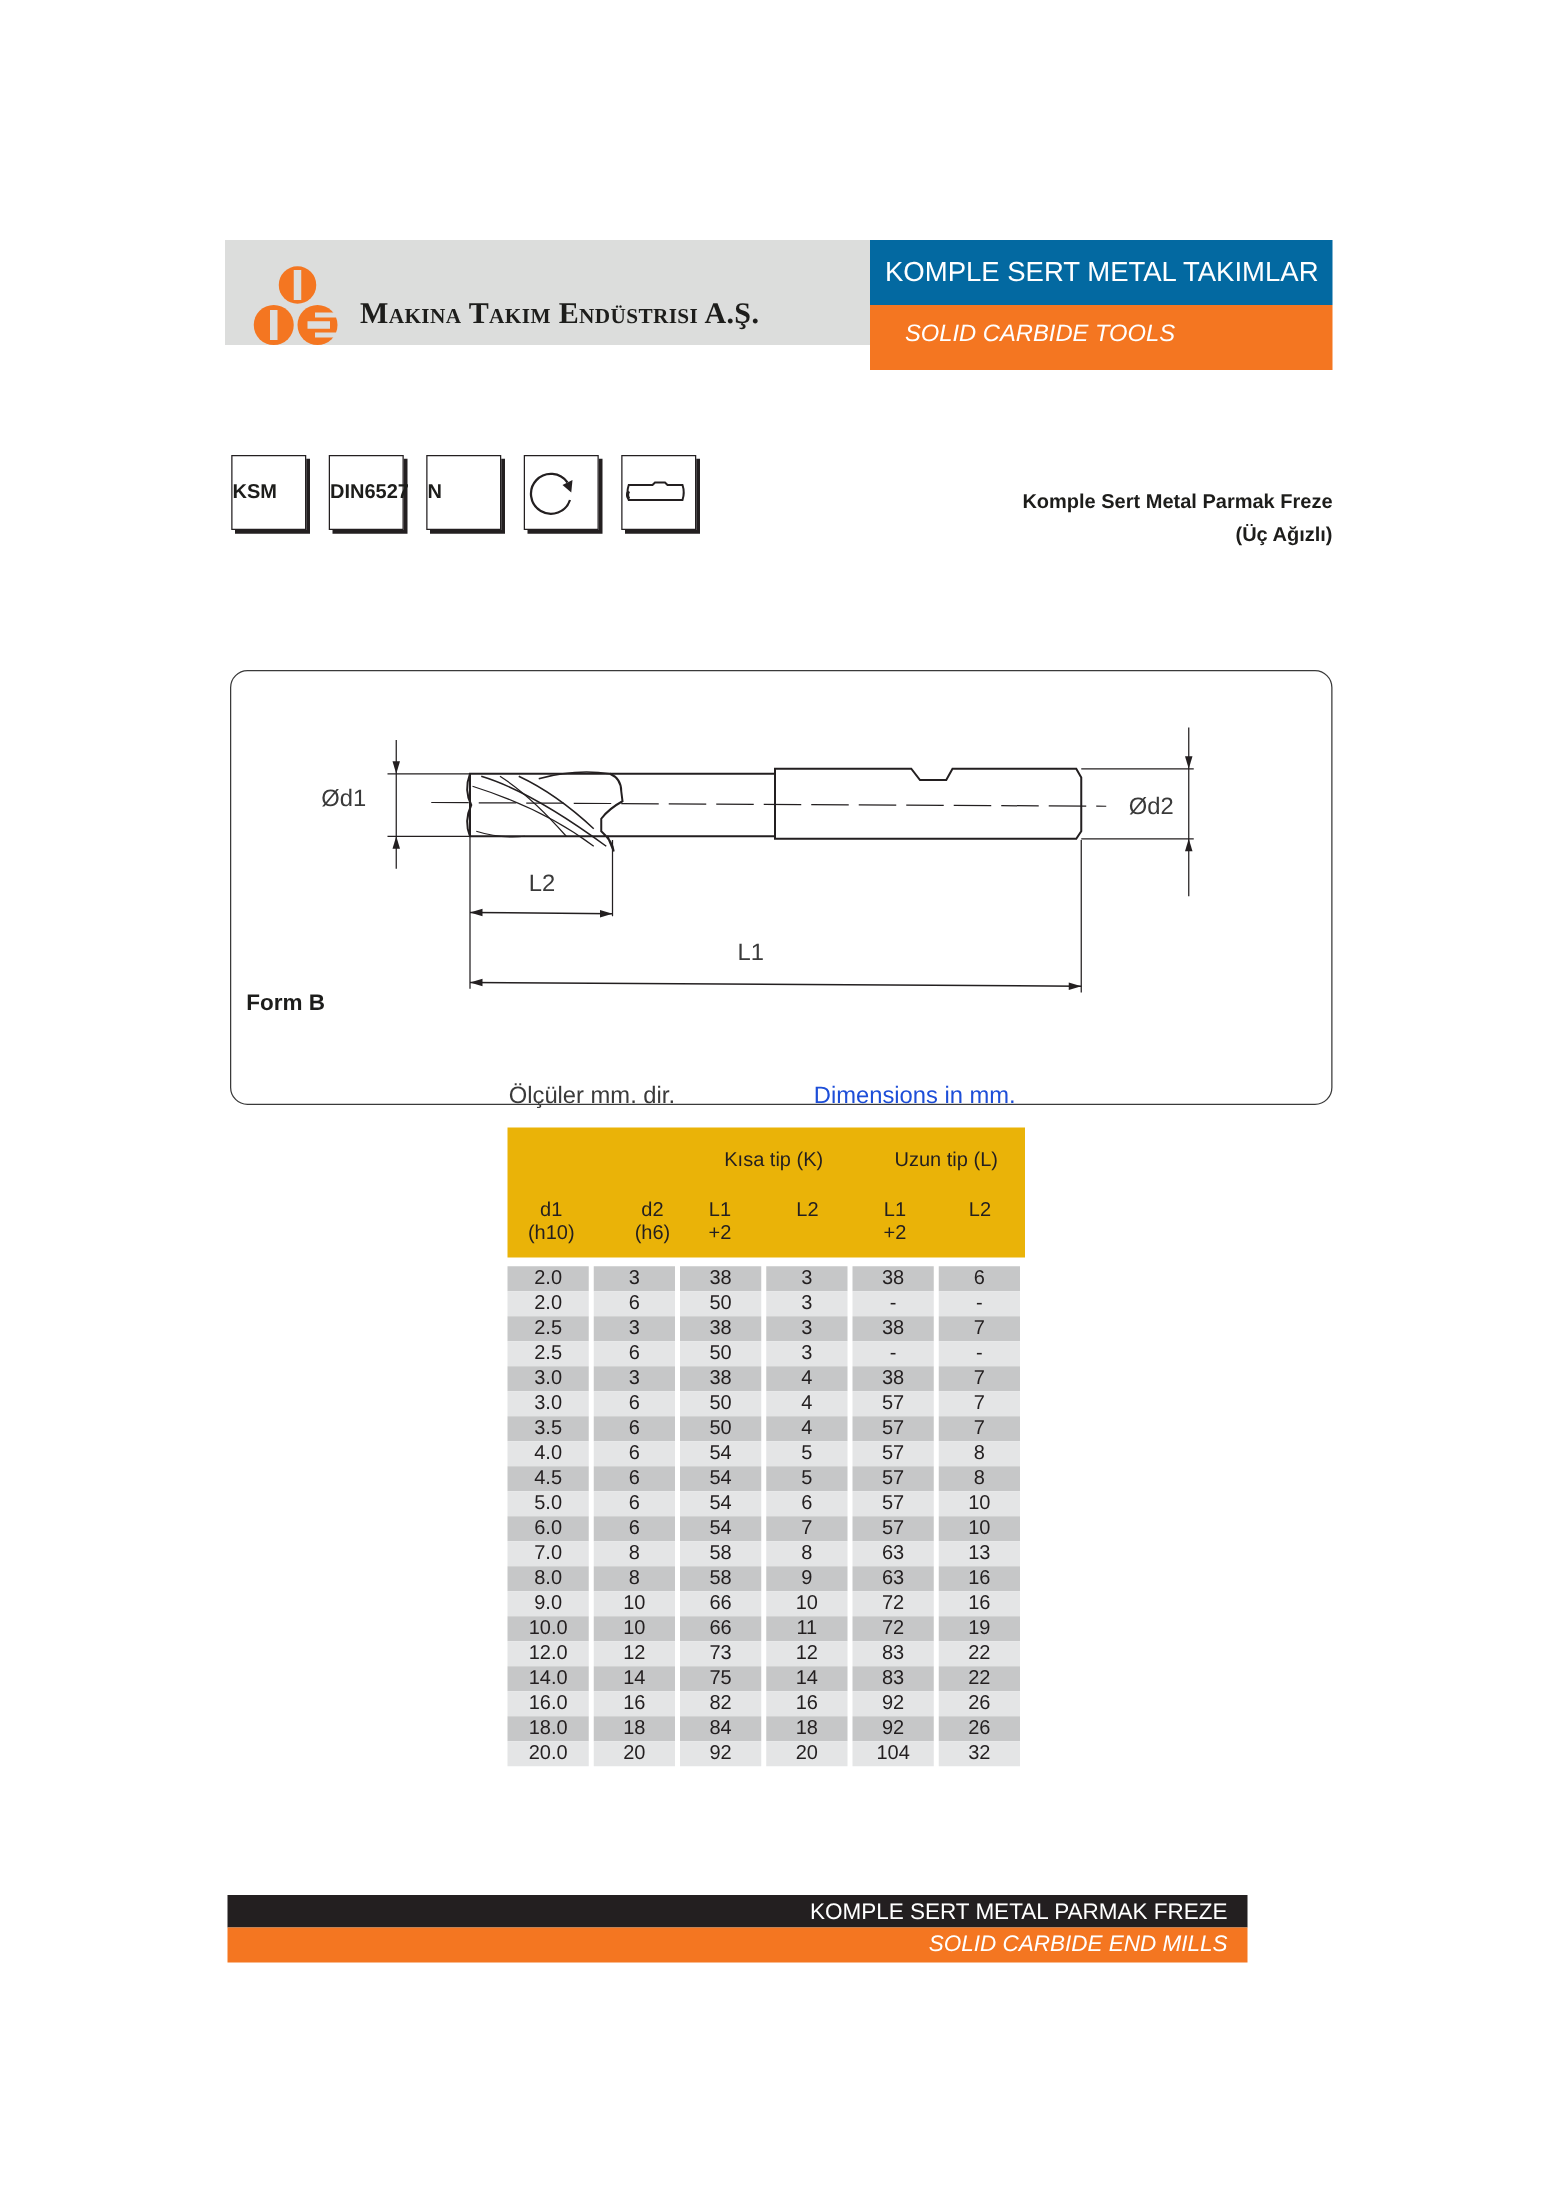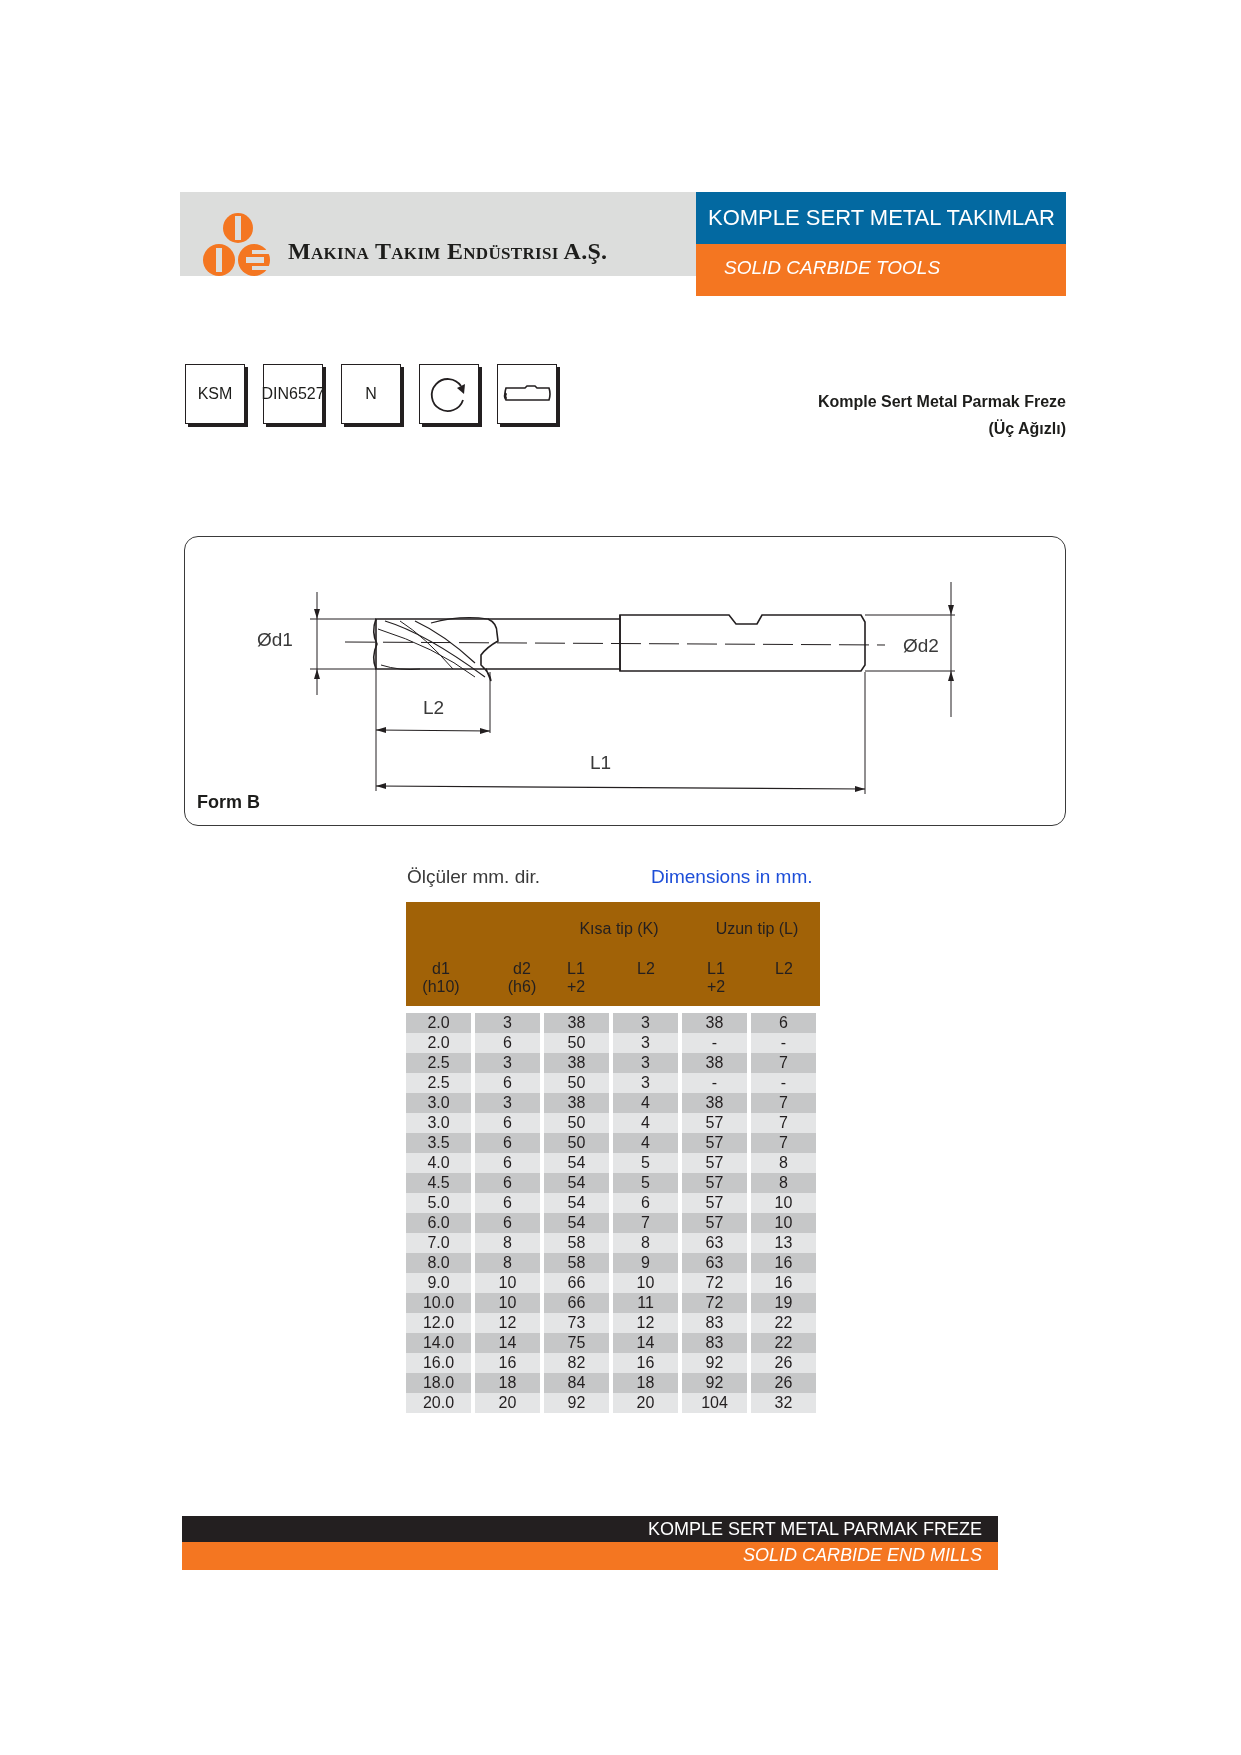--- a/index.html
+++ b/index.html
@@ -7,34 +7,34 @@
   .abs { position:absolute; }
 
   
   #hdr-left { left:180px; top:192px; width:516px; height:84px; background:#dcdddc; }
   #hdr-logo { position:absolute; left:22px; top:18px; width:72px; height:72px; }
   #hdr-company { position:absolute; left:108px; top:46px; font-family:"Liberation Serif", serif; font-weight:bold; font-size:24px; letter-spacing:0.3px; color:#1d1d1b; white-space:nowrap; font-variant:small-caps; }
   #hdr-right-top { left:696px; top:192px; width:370px; height:52px; background:#0369a1; color:#fff; font-size:22px; line-height:52px; padding-left:12px; box-sizing:border-box; white-space:nowrap; }
   #hdr-right-bot { left:696px; top:244px; width:370px; height:52px; background:#f47621; color:#fff; font-size:19px; font-style:italic; line-height:48px; padding-left:28px; box-sizing:border-box; white-space:nowrap; }
 
   
-  .icon-box { position:absolute; top:364px; width:60px; height:60px; border:1.5px solid #231f20; background:#fff; box-shadow:3px 3px 0 #231f20; box-sizing:border-box; display:flex; align-items:center; justify-content:center; text-align:center; font-weight:normal; font-size:16px; line-height:16px; }
+  .icon-box { position:absolute; top:364px; width:60px; height:60px; border:1.5px solid #231f20; background:#fff; box-shadow:3px 3px 0 #231f20; box-sizing:border-box; display:flex; align-items:center; text-align:center; font-weight:bold; font-size:16px; line-height:16px; }
 
   #product-title { right:175px; top:388px; font-weight:bold; font-size:16px; text-align:right; line-height:27px; }
 
   
-  #diagram { left:184px; top:536px; width:882px; height:290px; border:1.5px solid #3a3a3a; border-radius:14px; box-sizing:border-box; }
+  #diagram { left:184px; top:536px; width:882px; height:348px; border:1.5px solid #3a3a3a; border-radius:14px; box-sizing:border-box; }
   #form-label { position:absolute; left:12px; top:255px; font-weight:bold; font-size:18px; }
 
   
   #lbl-tr { left:407px; top:866px; font-size:19px; color:#3a3a3a; }
   #lbl-en { left:651px; top:866px; font-size:19px; color:#1d4ed8; }
 
   
-  #table-head { left:406px; top:902px; width:414px; height:104px; background:#a16207; }
+  #table-head { left:406px; top:902px; width:414px; height:104px; background:#eab308; }
   .th { position:absolute; font-size:16px; color:#231f20; text-align:center; line-height:18px; }
   #rows { left:406px; top:1013px; width:414px; }
   .row { display:flex; height:20px; }
   .cell { height:20px; margin-right:4px; font-size:16px; line-height:20px; text-align:center; color:#231f20; }
   .cell:last-child { margin-right:0; }
   .row.dark .cell { background:#c6c7c8; }
   .row.light .cell { background:#e4e5e6; }
   .c0{width:65px;} .c1{width:65px;} .c2{width:65px;} .c3{width:65px;} .c4{width:65px;} .c5{width:65px;}
 
   

